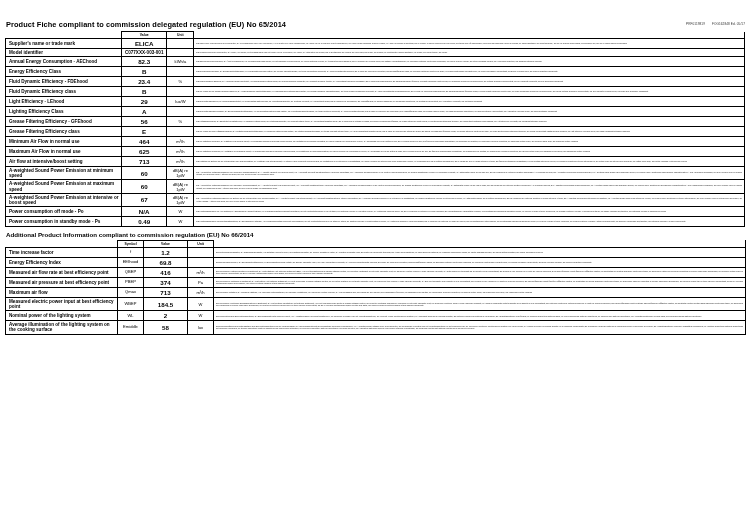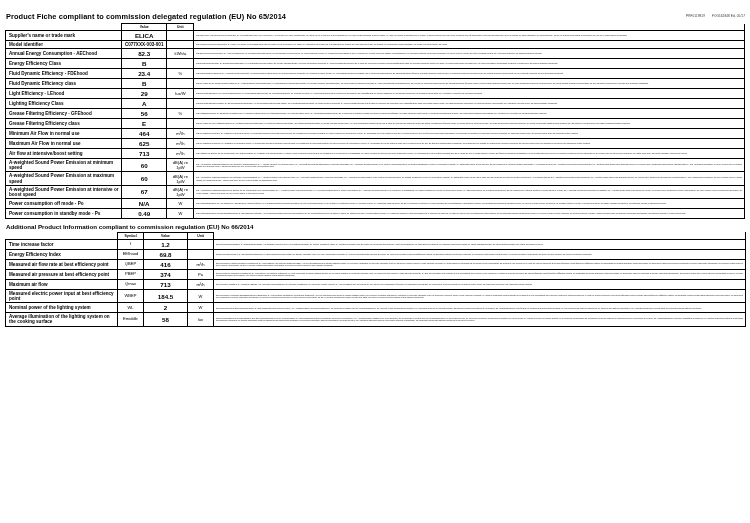--- a/index.html
+++ b/index.html
@@ -12,21 +12,21 @@
     height: 523px;
     font-family: "Liberation Sans", sans-serif;
     color: #000;
     overflow: hidden;
   }
   .page {
     width: 750px;
     height: 377px;
     position: relative;
     box-sizing: border-box;
-    padding: 12px 5px 0 5px;
+    padding: 20px 5px 0 5px;
   }
   .doc-header {
     display: flex;
     align-items: flex-start;
     justify-content: space-between;
   }
   .doc-title {
     font-size: 7.4px;
     font-weight: bold;
     letter-spacing: 0.1px;

